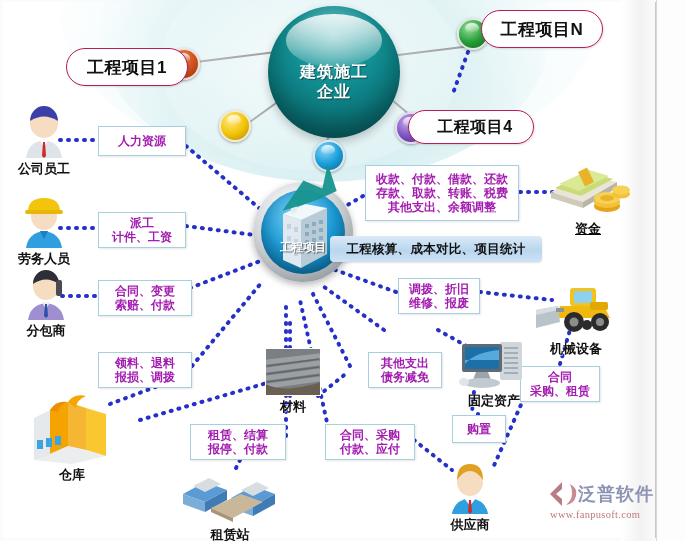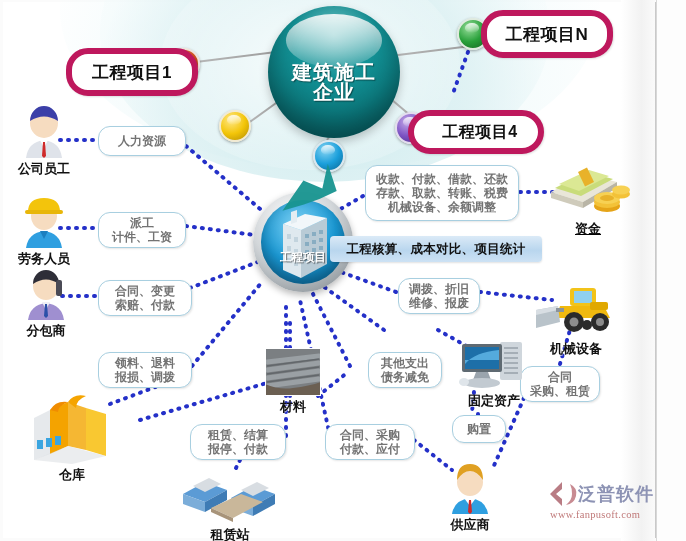--- a/index.html
+++ b/index.html
@@ -35,21 +35,21 @@
     left:268px;top:6px;width:132px;height:132px;border-radius:50%;
     background:radial-gradient(circle at 50% 22%, #6fc0c2 0%, #139296 34%, #0c7c80 62%, #05585c 100%);
     box-shadow:0 4px 10px rgba(0,0,0,.22);
     position:absolute;
   }
   .hub-main .gloss{position:absolute;left:14%;top:6%;width:72%;height:40%;border-radius:50%;
     background:linear-gradient(to bottom,rgba(255,255,255,.9),rgba(255,255,255,.12));}
   .hub-main .cap{position:absolute;left:0;top:0;width:100%;height:100%;border-radius:50%;
     box-shadow:inset 0 -14px 26px rgba(0,0,0,.3);}
   .hub-title{position:absolute;left:0;top:56px;width:132px;text-align:center;color:#ffffff;
-    font-size:20px;font-weight:bold;line-height:20px;letter-spacing:1px;
+    font-size:16px;font-weight:bold;line-height:20px;letter-spacing:1px;
     text-shadow:1px 1px 1px rgba(0,0,0,.45);}
 
   .node-dot{position:absolute;border-radius:50%;box-shadow:0 1px 3px rgba(0,0,0,.35);}
   .node-dot .hl{position:absolute;left:20%;top:12%;width:50%;height:34%;border-radius:50%;
     background:linear-gradient(to bottom,rgba(255,255,255,.85),rgba(255,255,255,0));}
 
   .dot-orange{left:168px;top:48px;width:28px;height:28px;
     background:radial-gradient(circle at 36% 28%,#e8895a,#cf4f1d 55%,#8e3411 100%);
     border:2px solid #f0e2d9;}
   .dot-yellow{left:219px;top:110px;width:28px;height:28px;
@@ -59,32 +59,32 @@
     background:radial-gradient(circle at 36% 28%,#86d4f3,#1b9fdb 52%,#0b6694 100%);
     border:2px solid #d9e7ee;}
   .dot-purple{left:395px;top:112px;width:28px;height:28px;
     background:radial-gradient(circle at 36% 28%,#c3a8e8,#7d54c4 52%,#4a2b86 100%);
     border:2px solid #e3dcee;}
   .dot-green{left:457px;top:18px;width:28px;height:28px;
     background:radial-gradient(circle at 36% 28%,#97dd9a,#28a03a 52%,#14641f 100%);
     border:2px solid #dfeadf;}
 
   
-  .pill{position:absolute;background:#ffffff;border:6px solid #be185d;border-radius:22px;
+  .pill{position:absolute;background:#ffffff;border:1px solid #be185d;border-radius:22px;
     display:flex;align-items:center;justify-content:center;
     color:#111;font-size:17px;font-weight:bold;letter-spacing:.5px;
     box-shadow:1px 1px 2px rgba(0,0,0,.12);}
   .pill-p1{left:66px;top:48px;width:120px;height:36px;}
   .pill-pn{left:481px;top:10px;width:120px;height:36px;}
   .pill-p4{left:408px;top:110px;width:116px;height:32px;font-size:16px;padding-left:8px;}
 
   
-  .callout{position:absolute;background:#ffffff;border:1.5px solid #a8cfe0;border-radius:12px;
+  .callout{position:absolute;background:#ffffff;border:1.5px solid #a8cfe0;border-radius:0;
     display:flex;flex-direction:column;align-items:center;justify-content:center;
-    color:#737373;font-size:12px;font-weight:bold;line-height:14px;text-align:center;
+    color:#a21caf;font-size:12px;font-weight:bold;line-height:14px;text-align:center;
     box-shadow:1px 1px 2px rgba(0,0,0,.10);}
   .callout span{display:block;white-space:nowrap;}
 
   .c-hr{left:98px;top:126px;width:86px;height:28px;}
   .c-labor{left:98px;top:212px;width:86px;height:34px;}
   .c-sub{left:98px;top:280px;width:92px;height:34px;}
   .c-mat{left:98px;top:352px;width:92px;height:34px;}
   .c-rent{left:190px;top:424px;width:94px;height:34px;}
   .c-supp{left:325px;top:424px;width:88px;height:34px;}
   .c-fin{left:365px;top:165px;width:152px;height:54px;}
@@ -95,21 +95,21 @@
   .c-buy{left:452px;top:415px;width:52px;height:26px;}
 
   
   .banner{position:absolute;left:330px;top:236px;width:212px;height:26px;
     background:linear-gradient(to bottom,#dbeaf7,#b9d6ee 55%,#cde2f4);
     border-radius:4px;display:flex;align-items:center;justify-content:center;
     color:#111;font-size:12.5px;font-weight:bold;letter-spacing:.3px;
     box-shadow:0 1px 2px rgba(0,0,0,.12);}
 
   
-  .proj-hub{position:absolute;left:253px;top:192px;width:100px;height:100px;}
+  .proj-hub{position:absolute;left:253px;top:182px;width:100px;height:100px;}
   .proj-ring{position:absolute;left:0;top:0;width:100px;height:100px;border-radius:50%;
     background:radial-gradient(circle at 40% 30%,#ffffff,#d3d7da 45%,#9aa1a6 78%,#c8ced2 100%);
     box-shadow:0 3px 7px rgba(0,0,0,.28);}
   .proj-inner{position:absolute;left:8px;top:8px;width:84px;height:84px;border-radius:50%;
     background:radial-gradient(circle at 44% 30%,#7fd0f2,#1a9ad6 50%,#0a6ca3 100%);
     box-shadow:inset 0 -8px 16px rgba(0,0,0,.3);overflow:hidden;}
   .proj-label{position:absolute;left:0;top:58px;width:100px;text-align:center;color:#fff;
     font-size:11.5px;font-weight:bold;text-shadow:1px 1px 1px rgba(0,0,0,.55);z-index:6;}
 
   
@@ -291,21 +291,21 @@
   </div>
 
   <div class="callout c-supp">
     <span>合同、采购</span>
     <span>付款、应付</span>
   </div>
 
   <div class="callout c-fin">
     <span>收款、付款、借款、还款</span>
     <span>存款、取款、转账、税费</span>
-    <span>机械设备、余额调整</span>
+    <span>其他支出、余额调整</span>
   </div>
 
   <div class="callout c-equip">
     <span>调拨、折旧</span>
     <span>维修、报废</span>
   </div>
 
 
   <div class="callout c-other">
     <span>其他支出</span>

